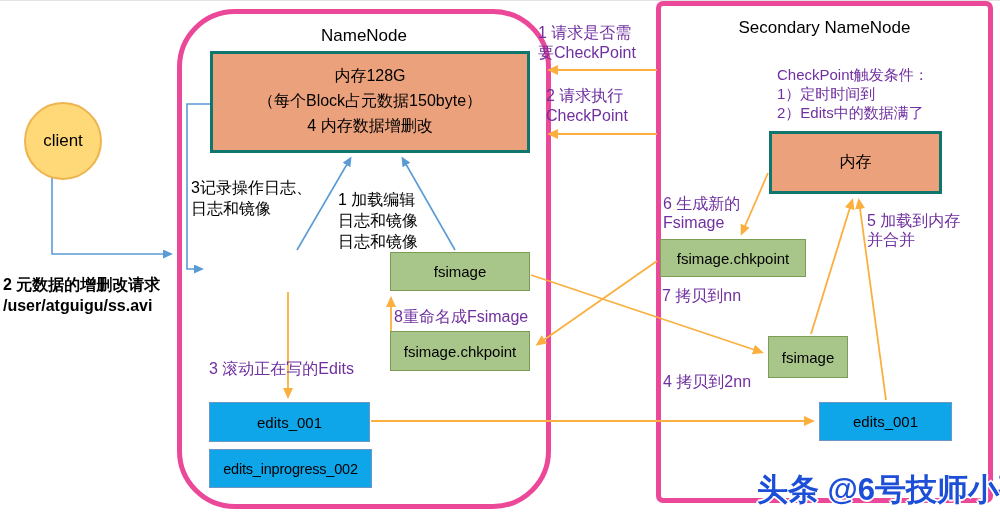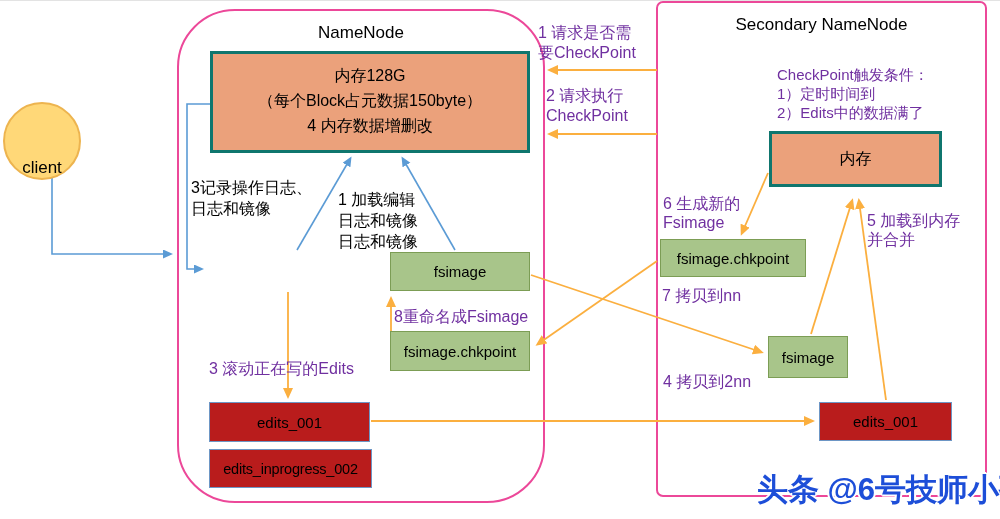--- a/index.html
+++ b/index.html
@@ -2,34 +2,34 @@
 <html><head>
 <meta charset="utf-8">
 <style>
   html,body{margin:0;padding:0;background:#fff;}
   #canvas{
     position:relative;width:1000px;height:519px;background:#fff;overflow:hidden;
     font-family:"Liberation Sans","DejaVu Sans",sans-serif;
     border-top:1px solid #e3e3e3;
   }
   .container{
-    position:absolute;border:2px solid #ec4899;border-radius:58px;background:transparent;
+    position:absolute;border:5px solid #ec4899;border-radius:58px;background:transparent;
   }
   .container-title{
     position:absolute;top:12px;left:0;right:0;text-align:center;
     font-size:17px;color:#000;
   }
   .box{
     position:absolute;display:flex;align-items:center;justify-content:center;
     font-size:15px;color:#000;text-align:center;box-sizing:border-box;z-index:3;
   }
   .box-orange{background:#eba17b;border:3px solid #0f766e;}
   .box-green{background:#a8c58a;border:1px solid #7c9d55;}
   .box-blue-dark{background:#aeb9dc;border:1px solid #54648b;}
-  .box-blue-light{background:#b91c1c;border:1px solid #6d96c5;}
+  .box-blue-light{background:#0ea5e9;border:1px solid #6d96c5;}
   .small-label{font-size:14.5px;letter-spacing:-0.2px;}
   .memory-box{flex-direction:column;justify-content:flex-start;padding:9px 4px 13px 4px;font-size:16px;line-height:25px;}
   .mem-spacer{flex:1;}
   .client-circle{
     position:absolute;border-radius:50%;background:#ffd878;border:2px solid #edb44f;
     display:flex;align-items:center;justify-content:center;font-size:17px;color:#000;z-index:3;
   }
   .note{position:absolute;color:#000;font-size:16px;line-height:21px;z-index:4;white-space:nowrap;}
   .note-purple{color:#7030a0;}
   .note-bold{font-weight:600;line-height:21px;}
@@ -73,24 +73,28 @@
   </svg>
 
   <div class="container" style="left:177px;top:8px;width:364px;height:490px;">
     <div class="container-title">NameNode</div>
   </div>
 
   <div class="container" style="left:656px;top:0;width:327px;height:492px;border-radius:7px;">
     <div class="container-title">Secondary NameNode</div>
   </div>
 
-  <div class="client-circle" style="left:3px;top:101px;width:74px;height:74px;align-items:flex-end;">
+  <div class="client-circle" style="left:24px;top:101px;width:74px;height:74px;">
     <span>client</span>
   </div>
 
+  <div class="note note-bold" style="left:3px;top:273px;">
+    <div>2 元数据的增删改请求</div>
+    <div>/user/atguigu/ss.avi</div>
+  </div>
 
   <div class="box box-orange memory-box" style="left:210px;top:50px;width:320px;height:102px;">
     <div>内存128G</div>
     <div>（每个Block占元数据150byte）</div>
     <div class="mem-spacer"></div>
     <div>4 内存数据增删改</div>
   </div>
 
   <div class="note" style="left:191px;top:176px;">
     <div>3记录操作日志、</div>
@@ -125,21 +129,21 @@
     <div>2 请求执行</div>
     <div>CheckPoint</div>
   </div>
 
   <div class="note note-purple" style="left:777px;top:64px;line-height:19px;font-size:15px;">
     <div>CheckPoint触发条件：</div>
     <div>1）定时时间到</div>
     <div>2）Edits中的数据满了</div>
   </div>
 
-  <div class="box box-orange" style="left:769px;top:130px;width:173px;height:56px;font-size:16px;">
+  <div class="box box-orange" style="left:769px;top:130px;width:173px;height:63px;font-size:16px;">
     <span>内存</span>
   </div>
 
   <div class="note note-purple" style="left:663px;top:193px;line-height:19px;">
     <div>6 生成新的</div>
     <div>Fsimage</div>
   </div>
   <div class="note note-purple" style="left:867px;top:210px;line-height:19px;">
     <div>5 加载到内存</div>
     <div>并合并</div>

